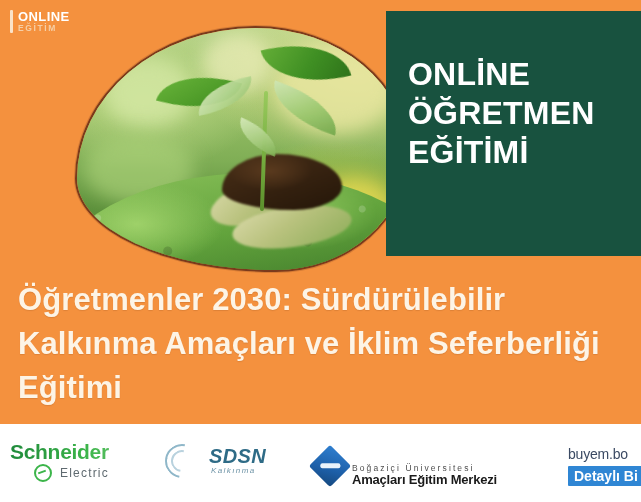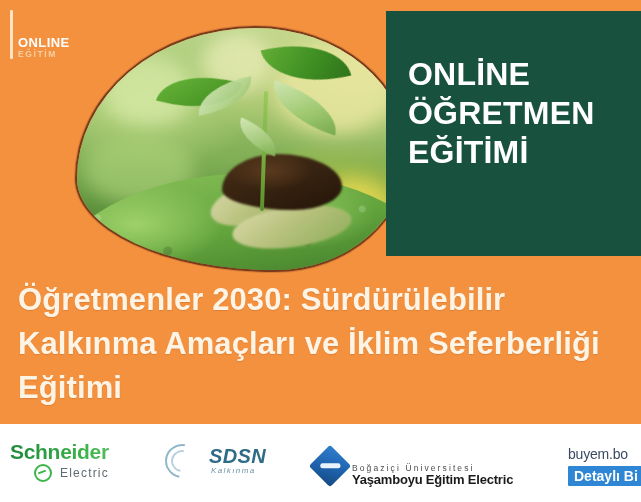--- a/index.html
+++ b/index.html
@@ -42,21 +42,20 @@
   .brand-bar {
     width: 3px;
     background: #fbe3c8;
     border-radius: 1px;
   }
   .brand-text {
     display: flex;
     flex-direction: column;
     justify-content: center;
     line-height: 1.05;
-    margin-top: 26px;
   }
   .brand-line1 {
     font-size: 13px;
     font-weight: bold;
     color: #ffffff;
     letter-spacing: 0.4px;
   }
   .brand-line2 {
     font-size: 8.5px;
     font-weight: bold;
@@ -456,21 +455,21 @@
       <div class="sdsn-words">
         <div class="sdsn-main">SDSN</div>
         <div class="sdsn-sub">Kalkınma</div>
       </div>
     </div>
 
     <div class="logo-bogazici">
       <div class="bog-diamond"></div>
       <div class="bog-words">
         <div class="bog-top">Boğaziçi Üniversitesi</div>
-        <div class="bog-bottom">Yaşamboyu Eğitim Electric</div>
+        <div class="bog-bottom">Amaçları Eğitim Merkezi</div>
       </div>
     </div>
 
     <div class="logo-buyem">
       <div class="buyem-url">buyem.bo</div>
       <div class="buyem-cta">Detaylı Bi</div>
     </div>
 
   </div>
 </div>

